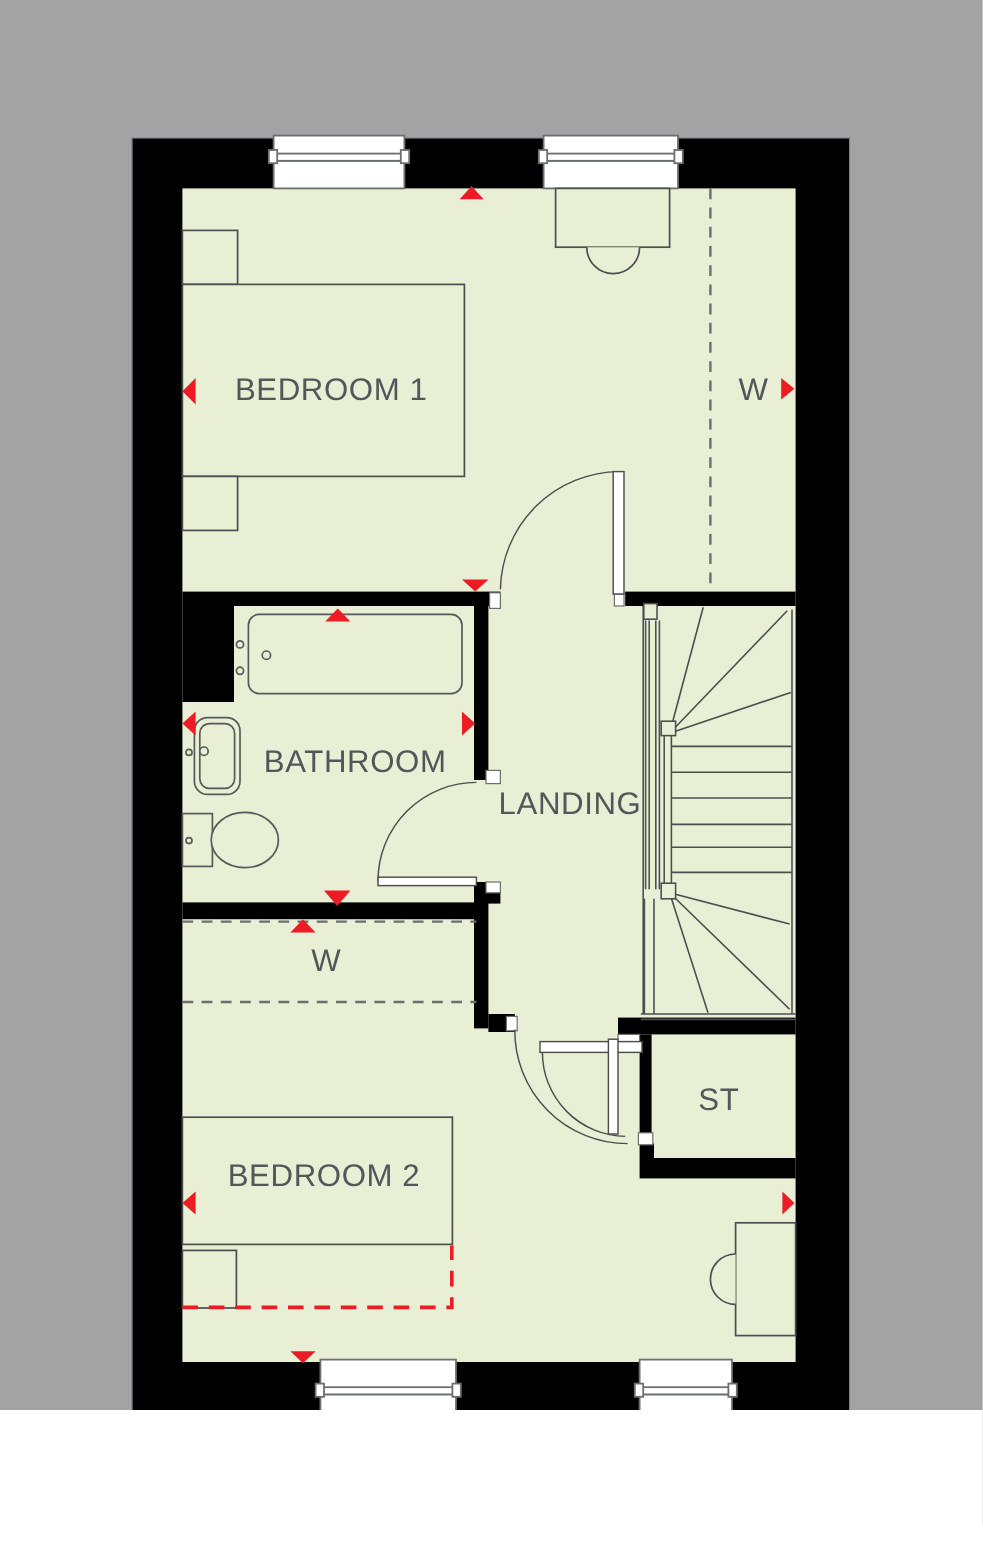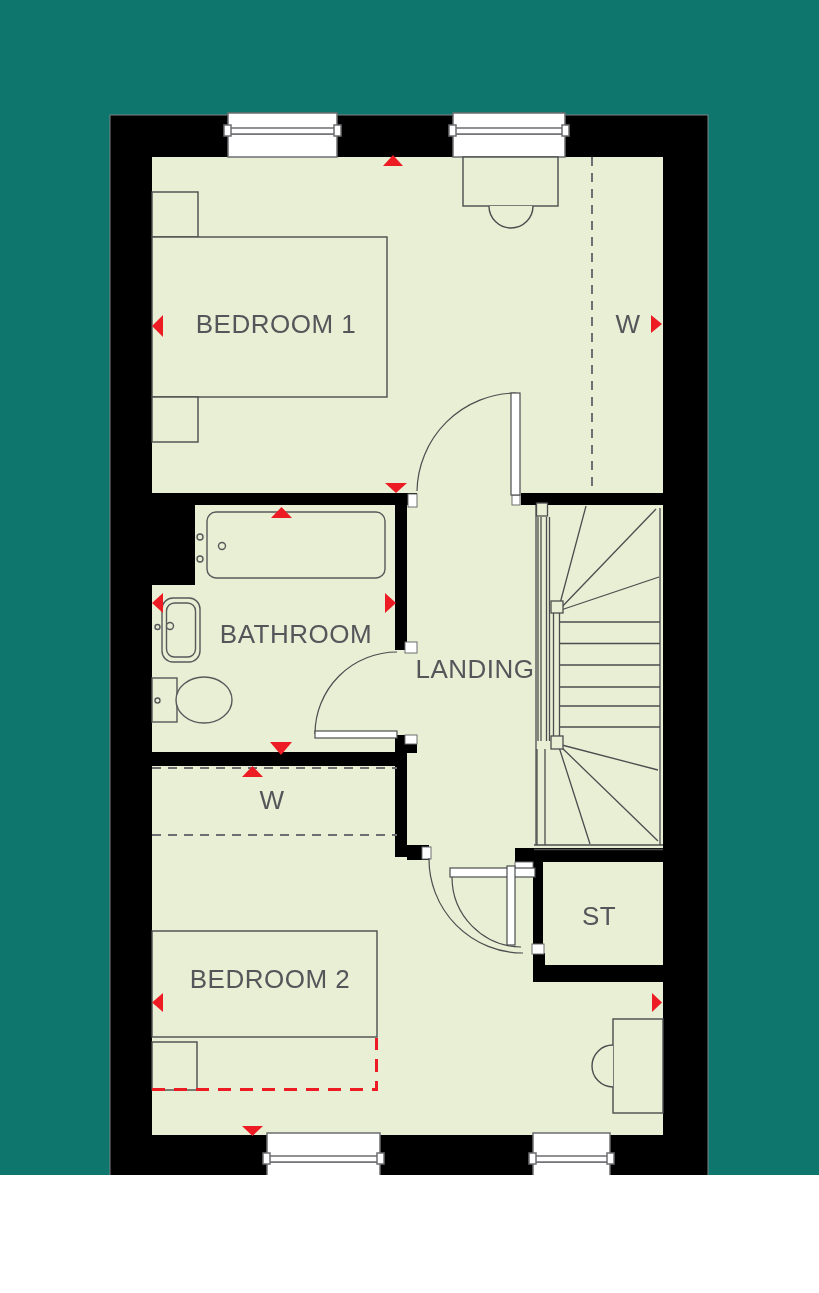--- a/index.html
+++ b/index.html
@@ -1,16 +1,16 @@
 <!DOCTYPE html>
 <html style="--floor: #e8efd4; --wall: #000000; --marker: #ed1c24; --label: #54565a; --line: #4c4d4f; --fixture: #58595b; --frame: #6d6e71;"><head>
 <meta charset="utf-8">
 <style>
   html,body{margin:0;padding:0;background:#ffffff;}
-  .stage{position:relative;width:819px;height:1175px;background:#0f766e;overflow:hidden;
+  .stage{position:relative;width:819px;height:1175px;background:#a3a3a3;overflow:hidden;
          font-family:"Liberation Sans", sans-serif;}
   svg{position:absolute;left:0;top:0;}
   .wall{fill:var(--wall,#000);}
   .shell{fill:var(--wall,#000);stroke:#808285;stroke-width:1;}
   .floor{fill:var(--floor,#e8efd4);}
   .frame-notch{fill:#ffffff;stroke:var(--frame,#6d6e71);stroke-width:1;}
   .win{fill:#ffffff;stroke:var(--frame,#6d6e71);stroke-width:1.5;}
   .stair{stroke:var(--line,#4c4d4f);stroke-width:1.3;fill:none;}
   .newel{fill:var(--floor,#e8efd4);stroke:var(--line,#4c4d4f);stroke-width:1.3;}
   .furn{fill:var(--floor,#e8efd4);stroke:var(--line,#4c4d4f);stroke-width:1.4;}

